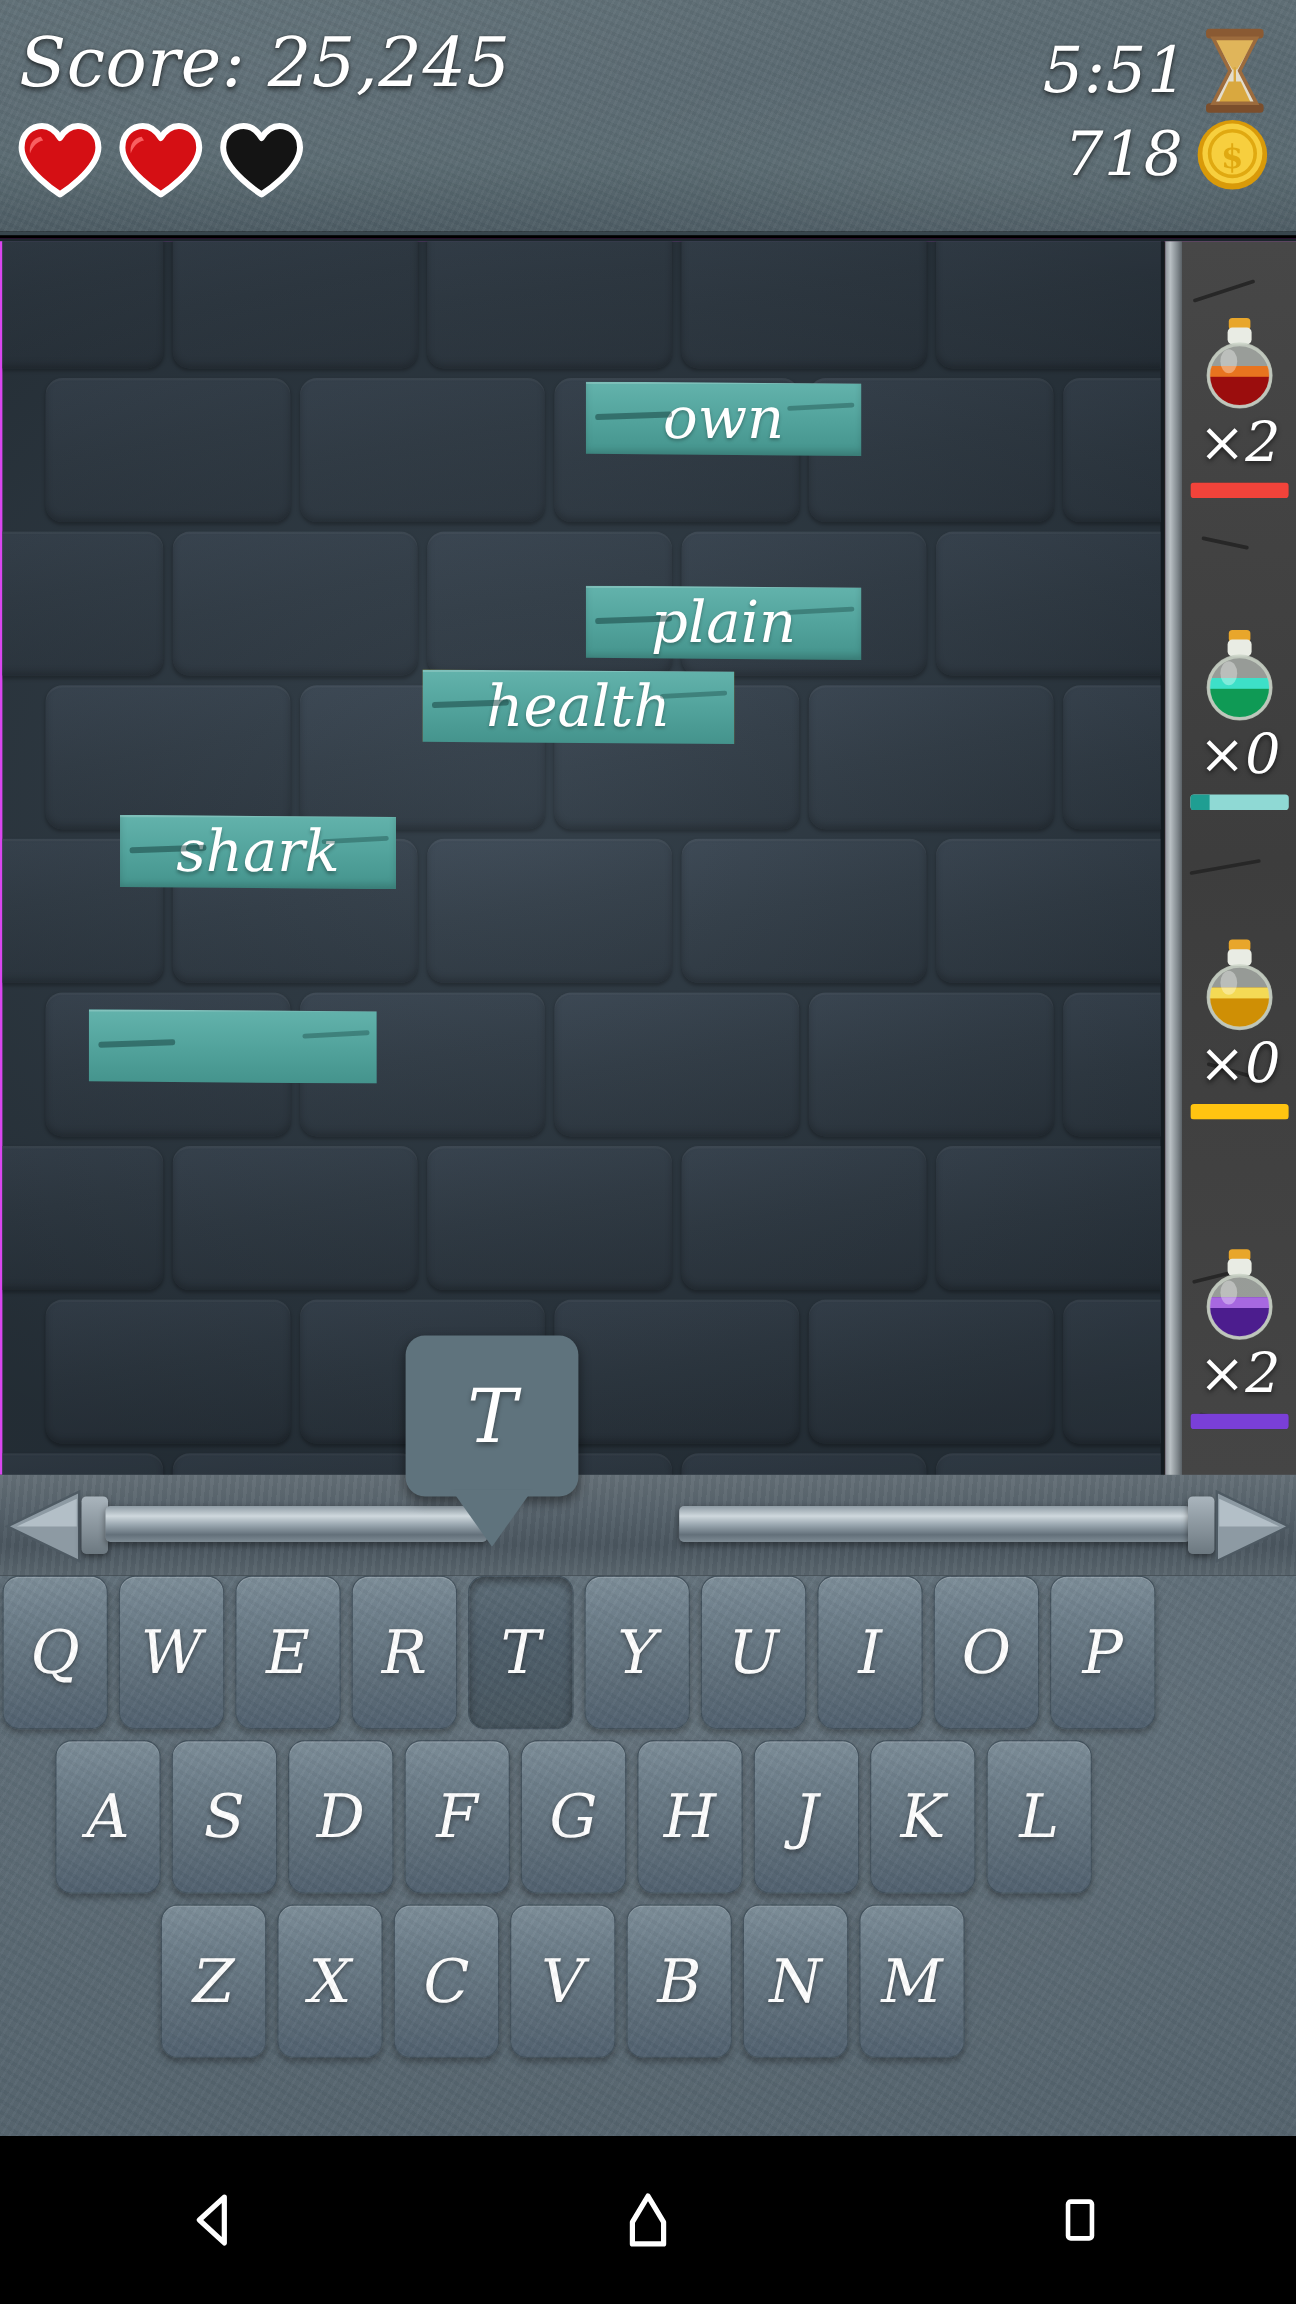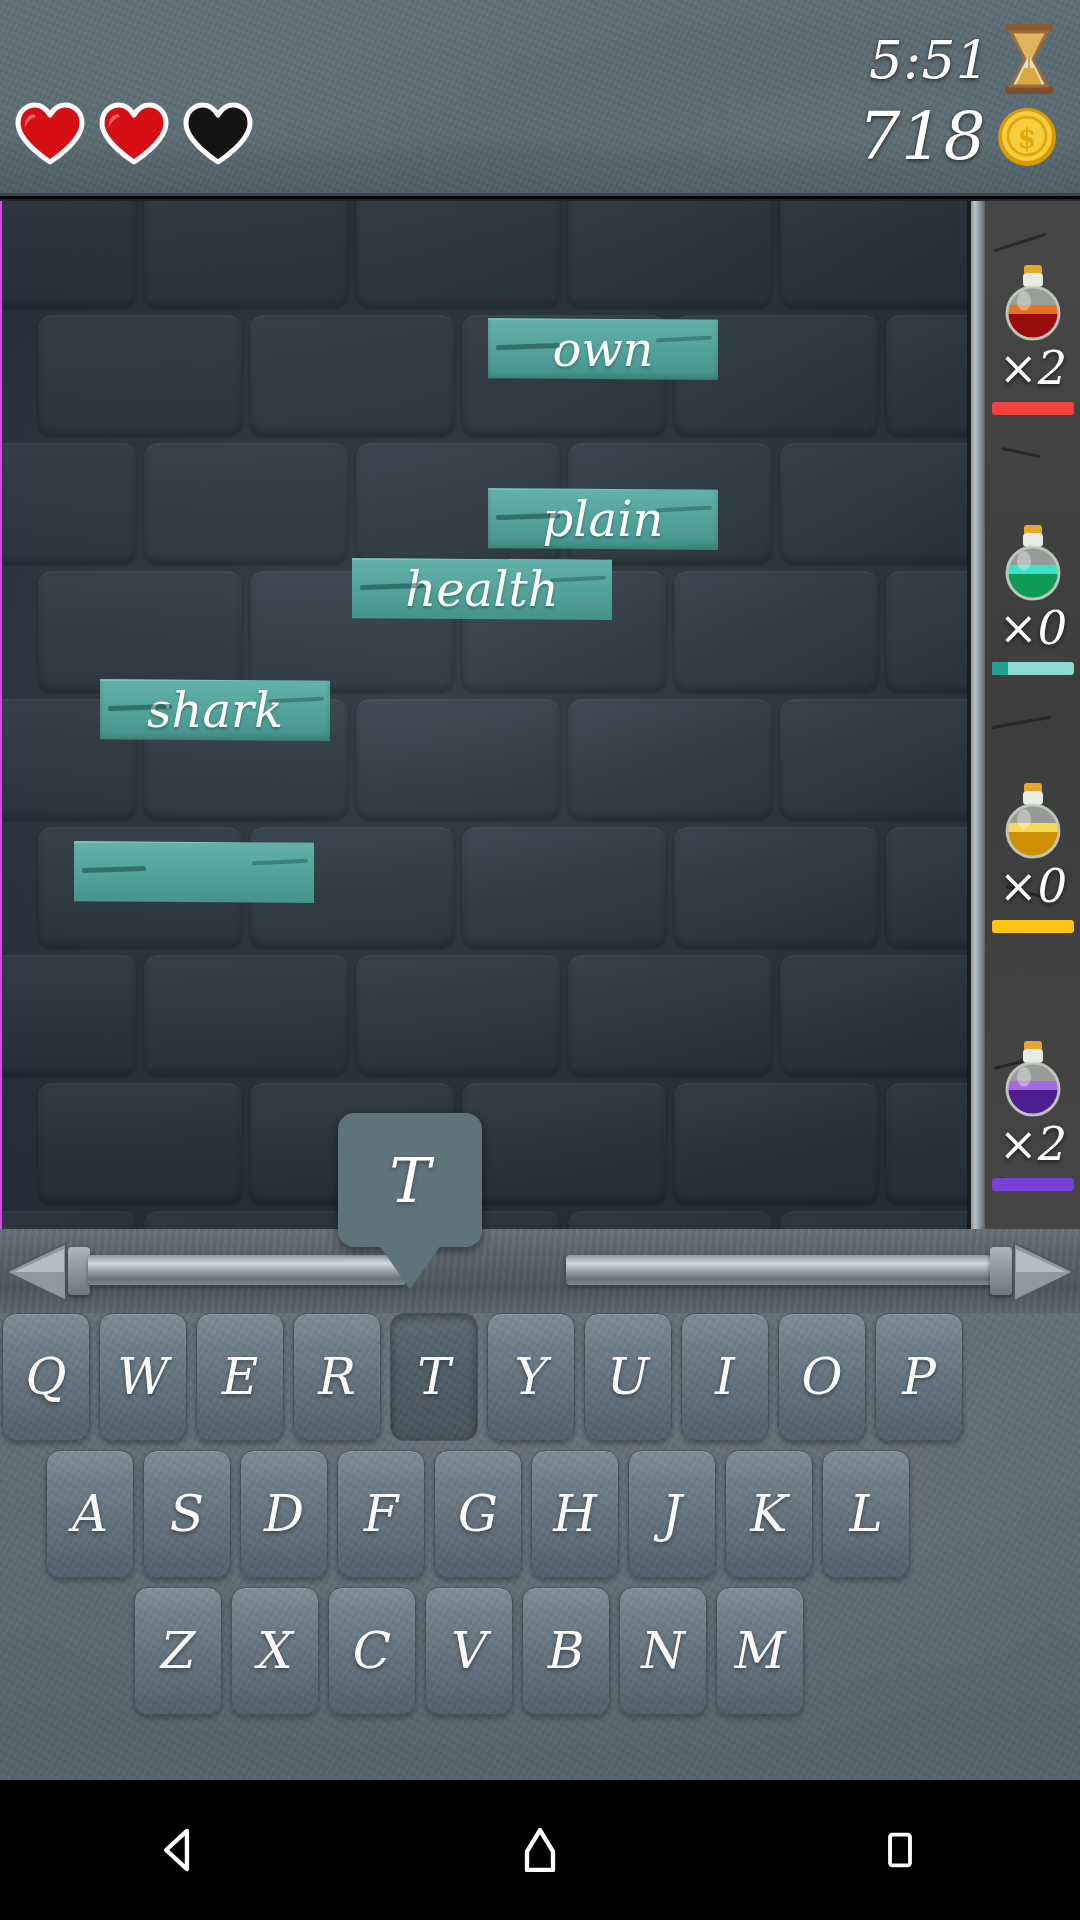--- a/index.html
+++ b/index.html
@@ -31,21 +31,21 @@
     letter-spacing:.5px; white-space:nowrap;
   }
   #score { position:absolute; left:16px; top:20px; font-size:57px; z-index:3; }
   #hearts { position:absolute; left:14px; top:102px; display:flex; gap:12px; z-index:3; }
   .heart { width:72px; height:64px; position:relative; }
   .heart svg { display:block; width:72px; height:64px; }
 
   #timer-row { position:absolute; right:22px; top:22px; display:flex; align-items:center; gap:10px; z-index:3;}
   #timer-val { font-size:53px; }
   #coin-row { position:absolute; right:22px; top:98px; display:flex; align-items:center; gap:10px; z-index:3;}
-  #coin-val { font-size:66px; }
+  #coin-val { font-size:51px; }
   .hglass { width:58px; height:74px; }
   .coin { width:62px; height:62px; }
 
   
   #board-wrap {
     position:absolute; left:0; top:199px; width:1080px; height:1030px;
     background:#d946ef;
     border-top:2px solid #1c262c;
   }
   #brickwall{
@@ -208,20 +208,21 @@
     position:absolute; left:0; top:1780px; width:1080px; height:140px;
     background:#000; display:flex; align-items:center; justify-content:space-around;
   }
   .navbtn{ width:120px; height:140px; display:flex; align-items:center; justify-content:center; }
 </style>
 </head>
 <body>
 
 <div id="hud">
 
+  <div id="score" class="hud-text">Score: 25,245</div>
 
   <div id="hearts">
       <div class="heart">
         <svg viewBox="0 0 72 64">
           <path d="M36 60 C36 60 4 40 4 21 C4 9 13 3 21 3 C28 3 33 8 36 13 C39 8 44 3 51 3 C59 3 68 9 68 21 C68 40 36 60 36 60 Z" fill="#d50f14" stroke="#fff" stroke-width="5" stroke-linejoin="round"></path>
           <path d="M20 12 C13 13 10 19 11 26 C13 20 17 16 22 15 Z" fill="#ff6d6d" opacity=".85"></path>
         </svg>
       </div>
       <div class="heart">
         <svg viewBox="0 0 72 64">

